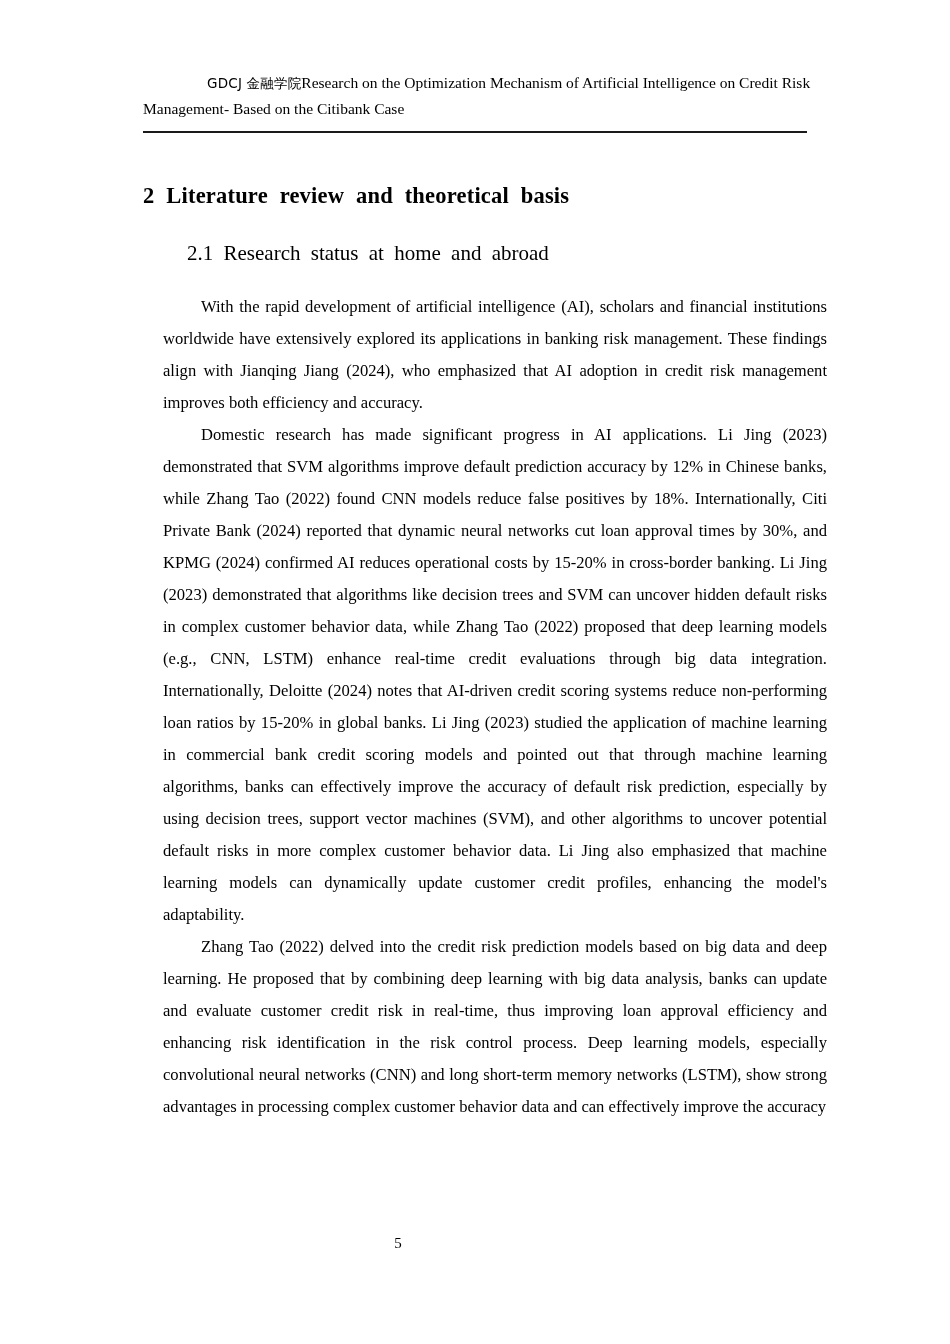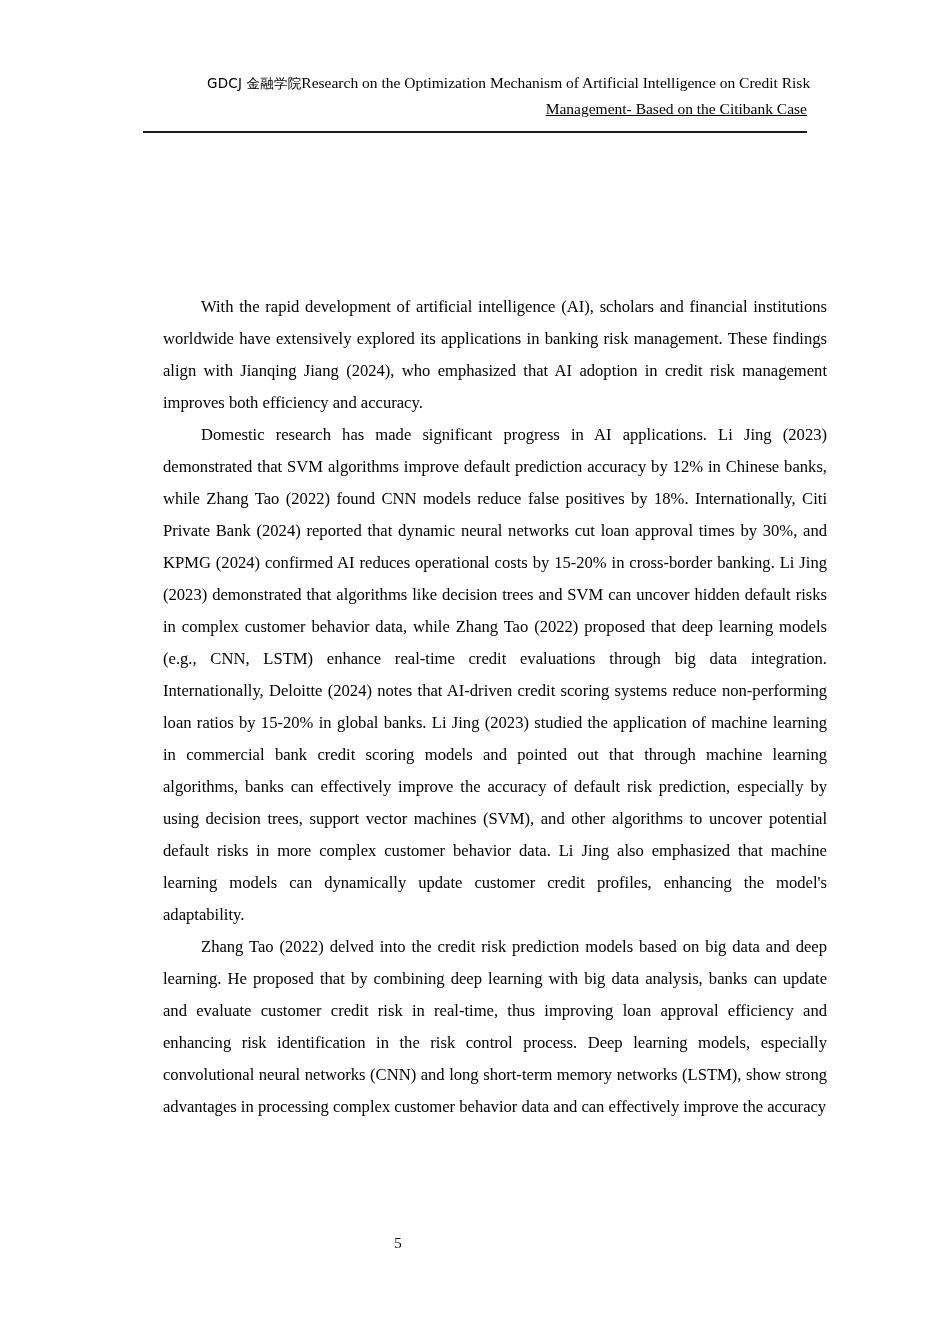--- a/index.html
+++ b/index.html
@@ -48,24 +48,22 @@
   }
   .header-title-line {
     flex: 1;
     text-align: right;
     font-size: 15.5px;
     white-space: nowrap;
     font-family: Liberation Serif, serif;
   }
   .header-row-2 {
     height: 30px;
-    text-align: right;
     font-size: 15.5px;
     white-space: nowrap;
-    text-decoration: underline;
   }
   .header-rule {
     position: absolute;
     left: 143px;
     top: 131px;
     width: 664px;
     height: 0;
     border-top: 2.2px solid #1a1a1a;
   }
 
@@ -127,21 +125,23 @@
   <div class="page-header">
     <div class="header-row">
       <div class="header-org">GDCJ 金融学院</div>
       <div class="header-title-line">Research on the Optimization Mechanism of Artificial Intelligence on Credit Risk</div>
     </div>
     <div class="header-row-2">Management- Based on the Citibank Case</div>
   </div>
 
   <div class="header-rule"></div>
 
+  <div class="h-section">2  Literature  review  and  theoretical  basis</div>
 
+  <div class="h-sub">2.1  Research  status  at  home  and  abroad</div>
 
   <div class="body-text">
     <p>With the rapid development of artificial intelligence (AI), scholars and financial institutions worldwide have extensively explored its applications in banking risk management. These findings align with Jianqing Jiang (2024), who emphasized that AI adoption in credit risk management improves both efficiency and accuracy.</p>
     <p>Domestic research has made significant progress in AI applications. Li Jing (2023) demonstrated that SVM algorithms improve default prediction accuracy by 12% in Chinese banks, while Zhang Tao (2022) found CNN models reduce false positives by 18%. Internationally, Citi Private Bank (2024) reported that dynamic neural networks cut loan approval times by 30%, and KPMG (2024) confirmed AI reduces operational costs by 15-20% in cross-border banking. Li Jing (2023) demonstrated that algorithms like decision trees and SVM can uncover hidden default risks in complex customer behavior data, while Zhang Tao (2022) proposed that deep learning models (e.g., CNN, LSTM) enhance real-time credit evaluations through big data integration. Internationally, Deloitte (2024) notes that AI-driven credit scoring systems reduce non-performing loan ratios by 15-20% in global banks. Li Jing (2023) studied the application of machine learning in commercial bank credit scoring models and pointed out that through machine learning algorithms, banks can effectively improve the accuracy of default risk prediction, especially by using decision trees, support vector machines (SVM), and other algorithms to uncover potential default risks in more complex customer behavior data. Li Jing also emphasized that machine learning models can dynamically update customer credit profiles, enhancing the model's adaptability.</p>
     <p>Zhang Tao (2022) delved into the credit risk prediction models based on big data and deep learning. He proposed that by combining deep learning with big data analysis, banks can update and evaluate customer credit risk in real-time, thus improving loan approval efficiency and enhancing risk identification in the risk control process. Deep learning models, especially convolutional neural networks (CNN) and long short-term memory networks (LSTM), show strong advantages in processing complex customer behavior data and can effectively improve the accuracy</p>
   </div>
 
   <div class="page-number">5</div>
 
 </div>

